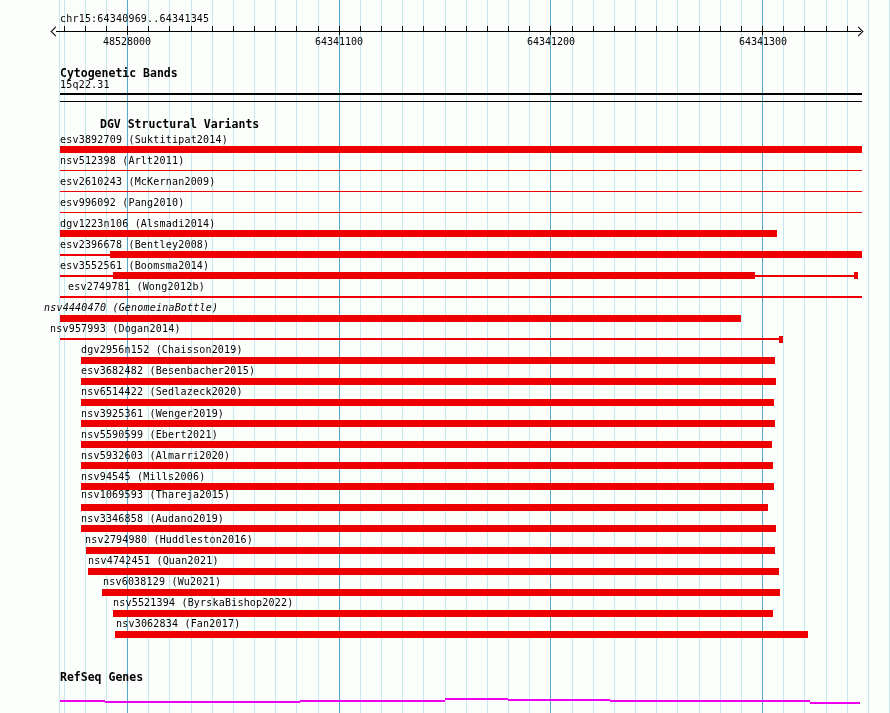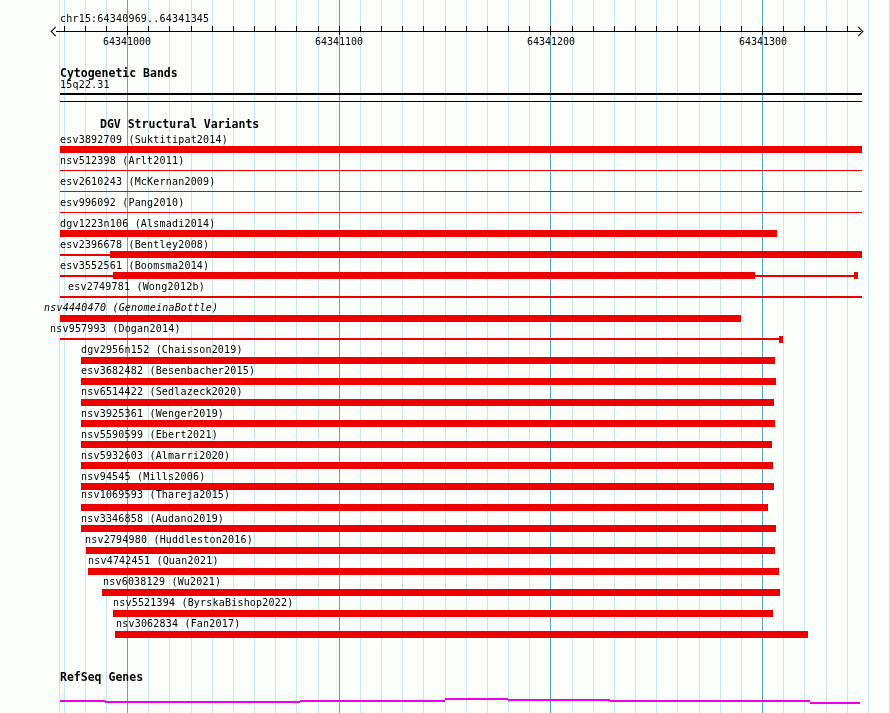--- a/index.html
+++ b/index.html
@@ -126,21 +126,21 @@
       <div class="tick" style="left: 656.26px; top: 26px; height: 5px; background: rgb(0, 0, 0);"></div>
       <div class="tick" style="left: 677.43px; top: 26px; height: 5px; background: rgb(0, 0, 0);"></div>
       <div class="tick" style="left: 698.6px; top: 26px; height: 5px; background: rgb(0, 0, 0);"></div>
       <div class="tick" style="left: 719.77px; top: 26px; height: 5px; background: rgb(0, 0, 0);"></div>
       <div class="tick" style="left: 740.94px; top: 26px; height: 5px; background: rgb(0, 0, 0);"></div>
       <div class="tick" style="left: 762.11px; top: 26px; height: 9px; background: rgb(0, 0, 0);"></div>
       <div class="tick" style="left: 783.28px; top: 26px; height: 5px; background: rgb(0, 0, 0);"></div>
       <div class="tick" style="left: 804.45px; top: 26px; height: 5px; background: rgb(0, 0, 0);"></div>
       <div class="tick" style="left: 825.62px; top: 26px; height: 5px; background: rgb(0, 0, 0);"></div>
       <div class="tick" style="left: 846.79px; top: 26px; height: 5px; background: rgb(0, 0, 0);"></div>
-      <div class="ruler-label" style="left: 127px; top: 36px;">64341000</div>
+      <div class="ruler-label" style="left: 127px; top: 36px;">48528000</div>
       <div class="ruler-label" style="left: 339px; top: 36px;">64341100</div>
       <div class="ruler-label" style="left: 551px; top: 36px;">64341200</div>
       <div class="ruler-label" style="left: 763px; top: 36px;">64341300</div>
     </div>
 
   <div class="heading" style="left:60px;top:67px;">Cytogenetic Bands</div>
   <div class="lbl" style="left:60px;top:79px;">15q22.31</div>
   <div id="band-layer">
       <div class="band-line" style="left: 60px; top: 93px; width: 802px; background: rgb(0, 0, 0);"></div>
       <div class="band-line" style="left: 60px; top: 100.5px; width: 802px; background: rgb(0, 0, 0);"></div>

